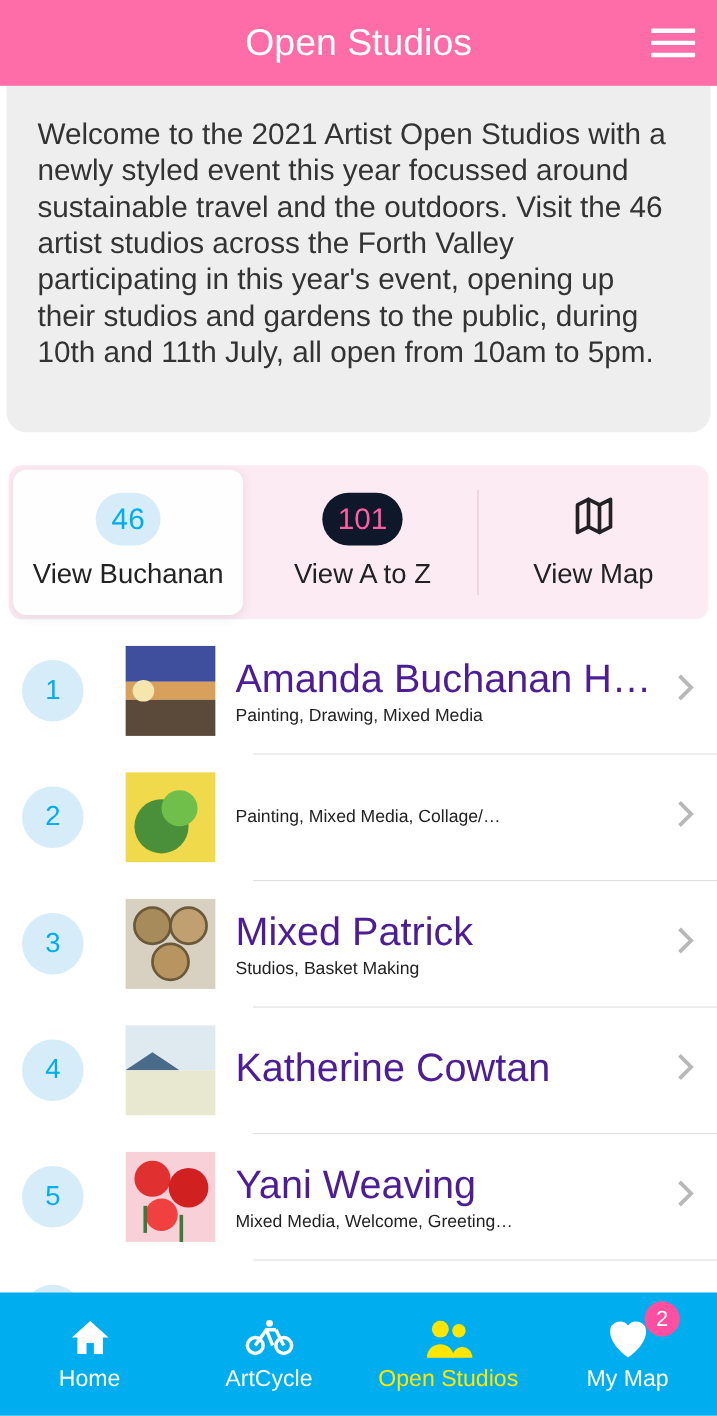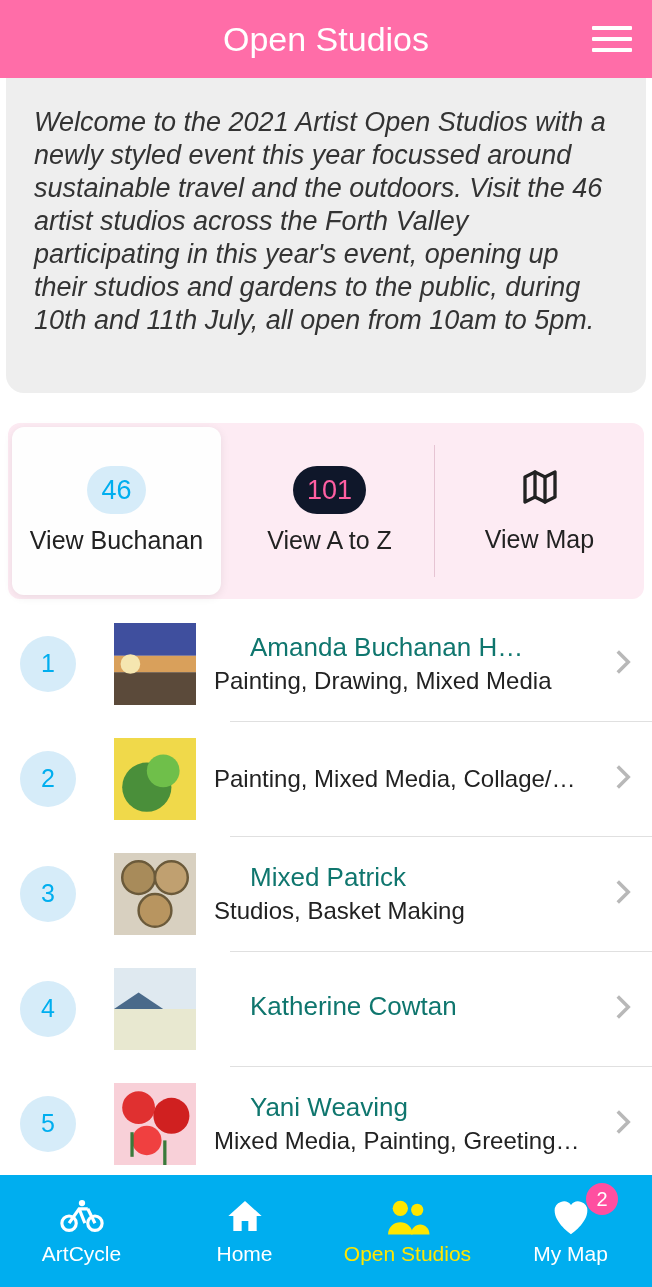--- a/index.html
+++ b/index.html
@@ -26,29 +26,28 @@
   .hamburger span { display: block; height: 4px; background: #fff; width: 100%; border-radius: 1px; }
 
   .intro {
     margin: 0 6px;
     background: #eeeeee;
     padding: 28px 28px 56px 28px;
     font-size: 27px;
     line-height: 1.22;
     color: #333;
     border-radius: 0 0 18px 18px;
-    font-style: italic;
   }
 
   .filter-row {
     margin: 30px 8px 0 8px;
     background: #fdebf3;
     border-radius: 12px;
     display: flex;
-    height: 176px;
+    height: 140px;
     align-items: stretch;
   }
   .filter-cell {
     flex: 1;
     display: flex;
     flex-direction: column;
     align-items: center;
     justify-content: center;
     gap: 12px;
     font-size: 25px;
@@ -95,29 +94,28 @@
     width: 56px; height: 56px; border-radius: 50%;
     background: #d6ecf9; color: #00aeef;
     display: flex; align-items: center; justify-content: center;
     font-size: 25px; flex-shrink: 0;
     margin-right: 20px;
   }
   .thumb { width: 82px; height: 82px; flex-shrink: 0; }
   .thumb svg { width: 82px; height: 82px; display:block; }
   .row-text { flex: 1; min-width: 0; }
   .row-title {
-    color: #0f766e;
-    font-size: 26px;
+    color: #4c1d95;
+    font-size: 36px;
     font-weight: 400;
     white-space: nowrap; overflow: hidden; text-overflow: ellipsis;
     margin-bottom: 4px;
-    margin-left: 36px;
   }
   .row-sub {
-    color: #222; font-size: 24px;
+    color: #222; font-size: 16px;
     white-space: nowrap; overflow: hidden; text-overflow: ellipsis;
   }
   .chevron { width: 28px; flex-shrink: 0; color: #b8b8b8; }
   .chevron svg { width: 18px; height: 28px; }
 
   .tabbar {
     position: absolute;
     bottom: 0; left: 0; right: 0;
     height: 112px;
     background: #00aeef;
@@ -273,21 +271,21 @@
           <rect width="10" height="10" fill="#f8d0d8"></rect>
           <circle cx="3" cy="3" r="2" fill="#e03030"></circle>
           <circle cx="7" cy="4" r="2.2" fill="#d02020"></circle>
           <circle cx="4" cy="7" r="1.8" fill="#f04040"></circle>
           <rect x="2" y="6" width="0.4" height="3" fill="#3a7a3a"></rect>
           <rect x="6" y="7" width="0.4" height="3" fill="#3a7a3a"></rect>
         </svg>
     </div>
     <div class="row-text">
       <div class="row-title">Yani Weaving</div>
-      <div class="row-sub">Mixed Media, Painting, Greeting…</div>
+      <div class="row-sub">Mixed Media, Welcome, Greeting…</div>
     </div>
     <div class="chevron">
       <svg viewBox="0 0 10 16">
           <polyline points="2,2 8,8 2,14" fill="none" stroke="currentColor" stroke-width="2"></polyline>
         </svg>
     </div>
   </div>
   <div class="list-divider"></div>
 
   <div class="list-row" style="padding-bottom:0;">
@@ -300,39 +298,39 @@
     </div>
     <div class="row-text">
       <div class="row-title">Mary Mackay</div>
     </div>
     <div class="chevron"></div>
   </div>
 
 </div>
 
 <div class="tabbar">
+  <div class="tab">
+    <div class="tab-icon">
+      <svg viewBox="0 0 24 24" fill="#fff">
+          <path d="M12 3l10 9h-3v9h-5v-6h-4v6H5v-9H2z"></path>
+        </svg>
+    </div>
+    <div class="tab-label">Home</div>
+  </div>
   <div class="tab">
     <div class="tab-icon">
       <svg viewBox="0 0 32 24" fill="none" stroke="#fff" stroke-width="2.2">
         <circle cx="7" cy="17" r="5"></circle>
           <circle cx="25" cy="17" r="5"></circle>
         <path d="M7 17 L14 7 L20 7 M14 7 L18 17 M20 7 L25 17"></path>
         <circle cx="16" cy="3" r="2.2" fill="#fff" stroke="none"></circle>
       </svg>
     </div>
     <div class="tab-label">ArtCycle</div>
   </div>
-  <div class="tab">
-    <div class="tab-icon">
-      <svg viewBox="0 0 24 24" fill="#fff">
-          <path d="M12 3l10 9h-3v9h-5v-6h-4v6H5v-9H2z"></path>
-        </svg>
-    </div>
-    <div class="tab-label">Home</div>
-  </div>
   <div class="tab active">
     <div class="tab-icon">
       <svg viewBox="0 0 30 24" fill="#ffe600">
         <circle cx="10" cy="7" r="5"></circle>
           <circle cx="21" cy="8" r="4"></circle>
         <path d="M2 24c0-5 4-8 8-8s8 3 8 8z"></path>
           <path d="M17 24c0-4 3-6.5 6-6.5s6 2.5 6 6.5z"></path>
       </svg>
     </div>
     <div class="tab-label" style="color:#ffe600">Open Studios</div>

